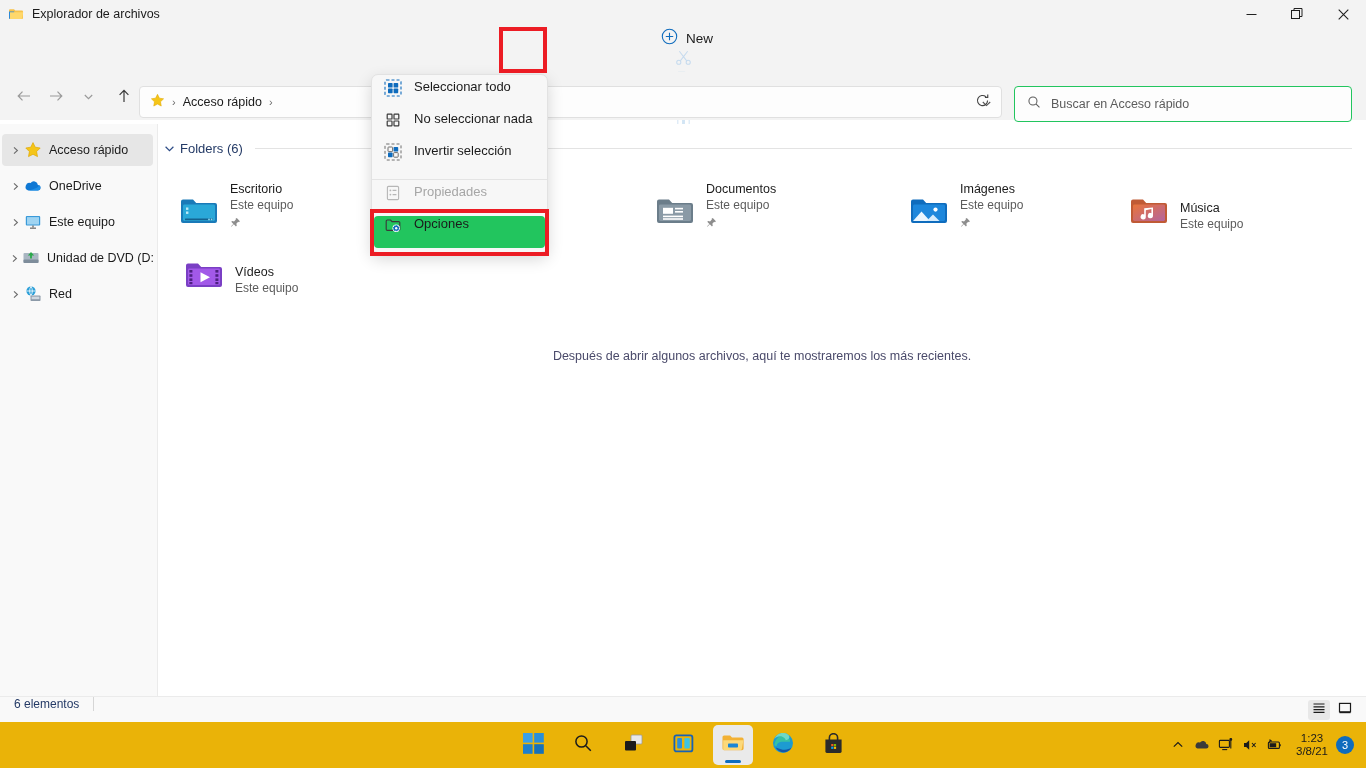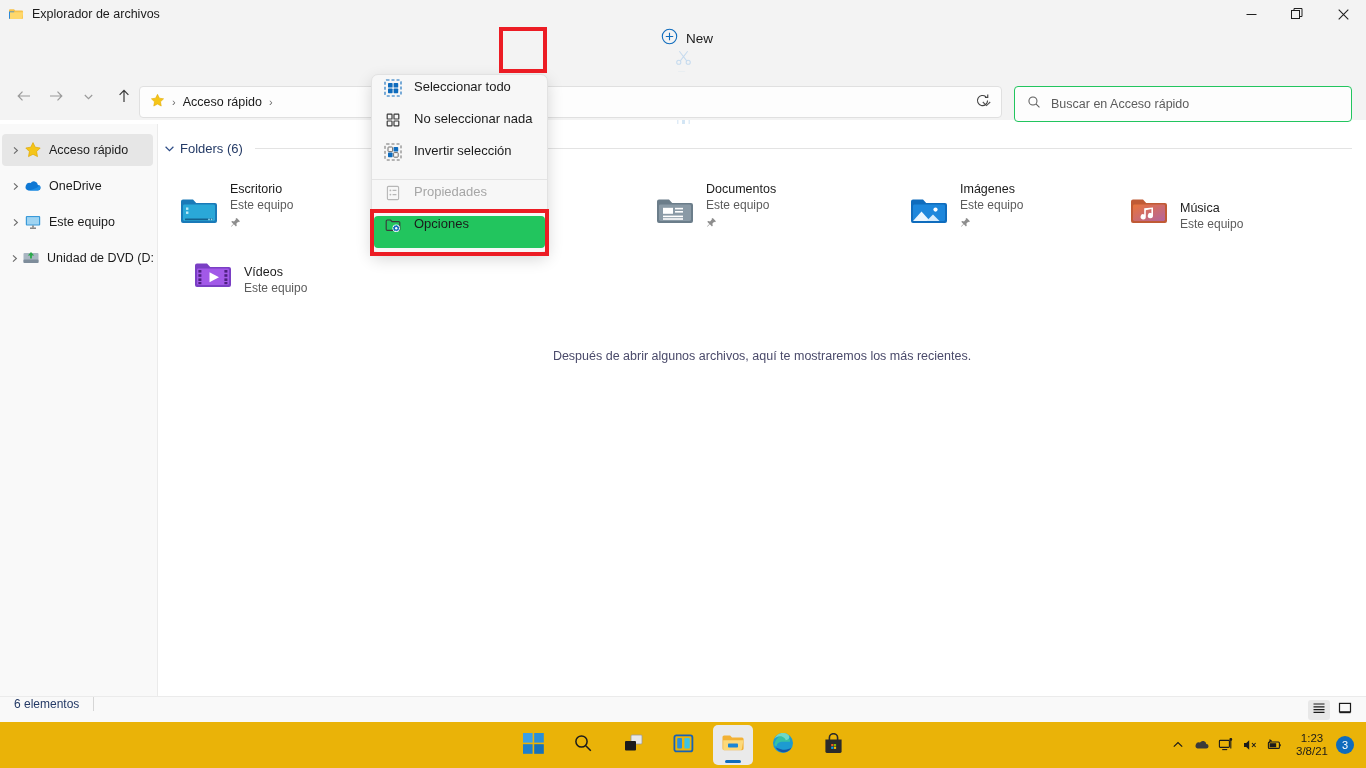--- a/index.html
+++ b/index.html
@@ -432,20 +432,36 @@
     <span class="tw-icon">
       <svg width="18" height="18" viewBox="0 0 18 18">
         <rect x="1.5" y="4" width="15" height="10" rx="1" fill="#a9b6c2"></rect>
         <rect x="1.5" y="10.6" width="15" height="3.4" rx="1" fill="#7e8d9b"></rect>
         <path d="M9 3l3.2 3.4H9.9v3.2H8.1V6.4H5.8z" fill="#2aa84a"></path>
       </svg>
     </span>
     <span class="tw-label">Unidad de DVD (D:) (</span>
   </div>
 
+  <div class="tree-item">
+    <span class="tw-chev">
+      <svg width="9" height="9" viewBox="0 0 9 9" stroke="currentColor" fill="none" stroke-width="1.1">
+          <path d="M3 1.4L6.4 4.5 3 7.6"></path>
+        </svg>
+    </span>
+    <span class="tw-icon">
+      <svg width="18" height="18" viewBox="0 0 18 18">
+        <circle cx="7" cy="6" r="4.6" fill="#2b9fd8"></circle>
+        <path d="M2.6 6h8.8M7 1.4c1.8 2.6 1.8 6.6 0 9.2M7 1.4C5.2 4 5.2 8 7 10.6" stroke="#fff" fill="none" stroke-width=".8"></path>
+        <rect x="6.5" y="10.5" width="10" height="5.6" rx=".8" fill="#8c9aa8"></rect>
+        <rect x="7.6" y="11.6" width="7.8" height="2.6" fill="#cfd8e0"></rect>
+      </svg>
+    </span>
+    <span class="tw-label">Red</span>
+  </div>
 </div>
 
 <div id="content">
 
   <div class="group-hdr">
     <span class="gh-chev">
       <svg width="11" height="11" viewBox="0 0 11 11" stroke="currentColor" fill="none" stroke-width="1.2">
           <path d="M1.6 3.8L5.5 7.6 9.4 3.8"></path>
         </svg>
     </span>
@@ -554,21 +570,21 @@
           <rect x="5" y="14.5" width="32" height="16.5" rx="1.4" fill="url(#mg)"></rect>
           <path d="M25 17.5v8.1a2.6 2.6 0 1 1-1.6-2.4V19l-5.6 1.3v6.5a2.6 2.6 0 1 1-1.6-2.4v-6.2z" fill="#fff"></path>
         </svg>
       </span>
       <span class="fi-text">
         <span class="fi-name" style="display:block">Música</span>
         <span class="fi-sub" style="display:block">Este equipo</span>
       </span>
     </div>
 
-    <div class="folder-item" style="left:14px;top:72px;">
+    <div class="folder-item" style="left:5px;top:72px;">
       <span class="fi-icon">
         <svg width="42" height="42" viewBox="0 0 42 42">
           <path d="M3 11.5a2 2 0 0 1 2-2h10l3.2 3.4H37a2 2 0 0 1 2 2V31a2 2 0 0 1-2 2H5a2 2 0 0 1-2-2z" fill="#7a3fc4"></path>
           <rect x="5" y="14.5" width="32" height="16.5" rx="1.4" fill="#a259e8"></rect>
           <rect x="6.4" y="16" width="3" height="2.6" fill="#4d2080"></rect>
           <rect x="6.4" y="20.2" width="3" height="2.6" fill="#4d2080"></rect>
           <rect x="6.4" y="24.4" width="3" height="2.6" fill="#4d2080"></rect>
           <rect x="6.4" y="28" width="3" height="2.2" fill="#4d2080"></rect>
           <rect x="32.4" y="16" width="3" height="2.6" fill="#4d2080"></rect>
           <rect x="32.4" y="20.2" width="3" height="2.6" fill="#4d2080"></rect>

